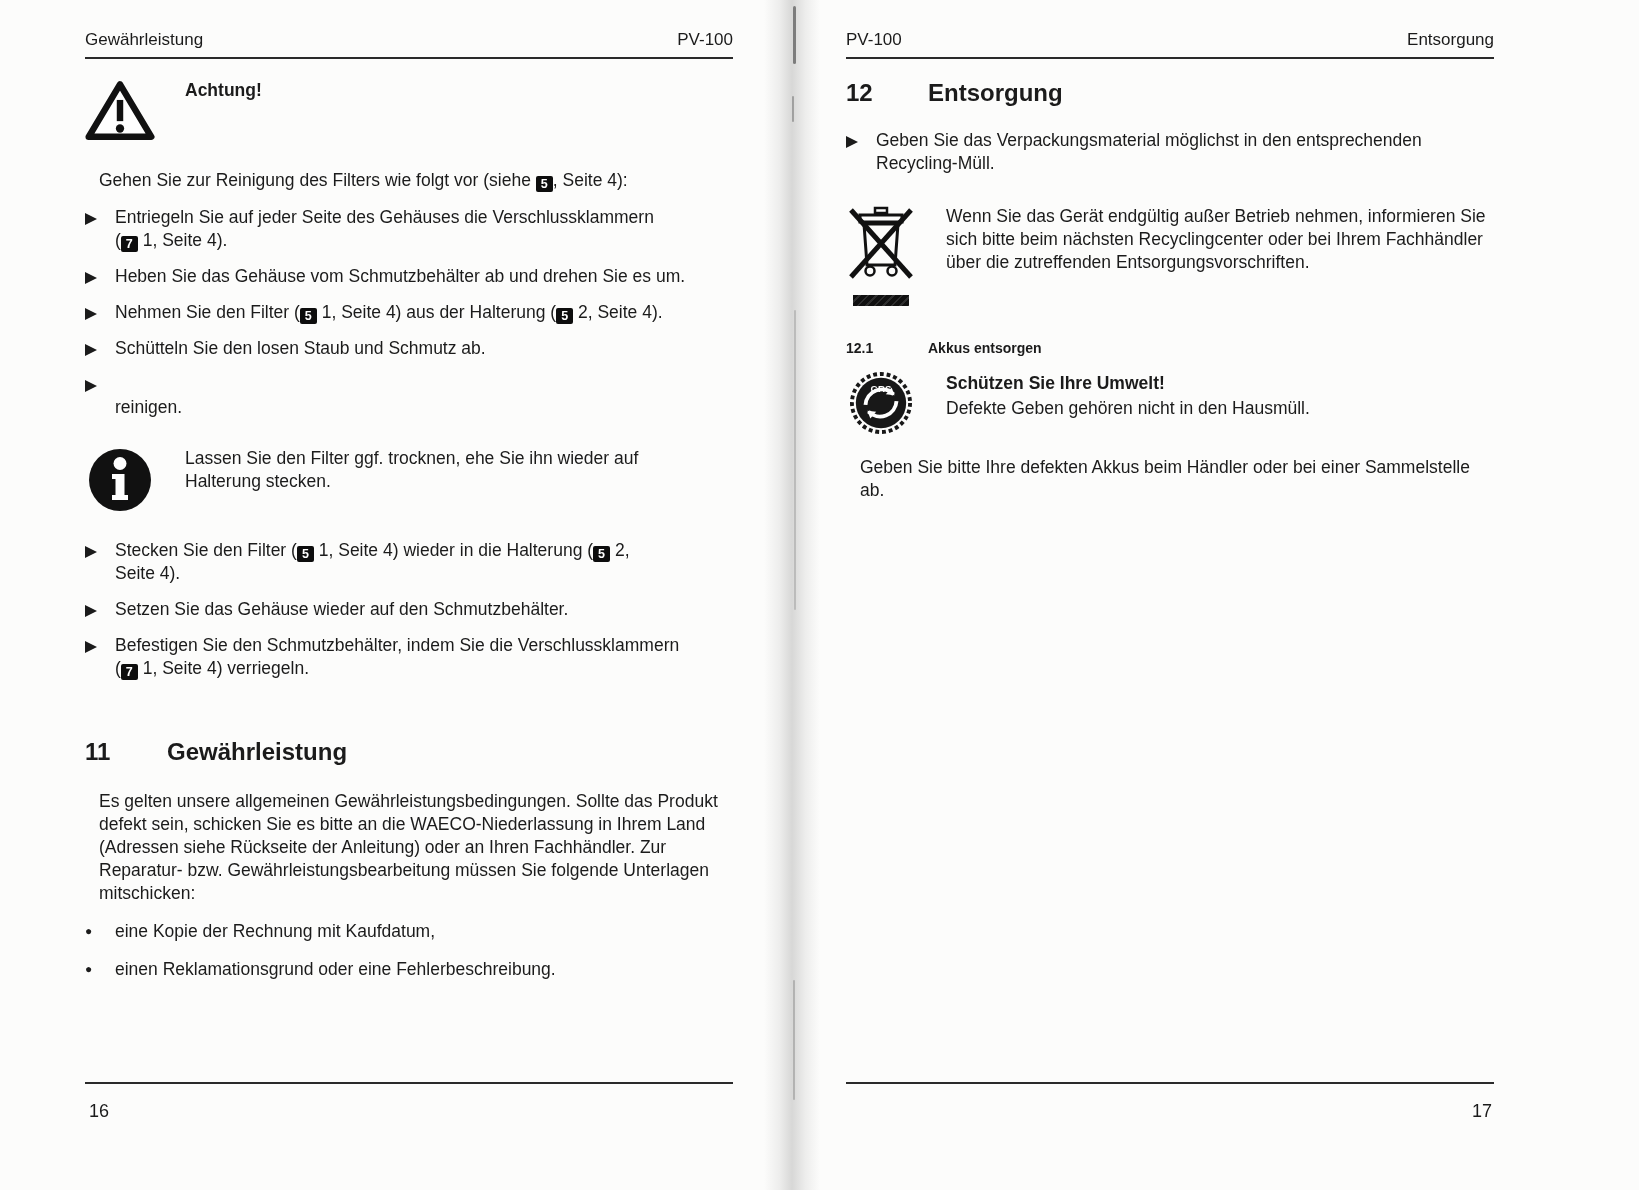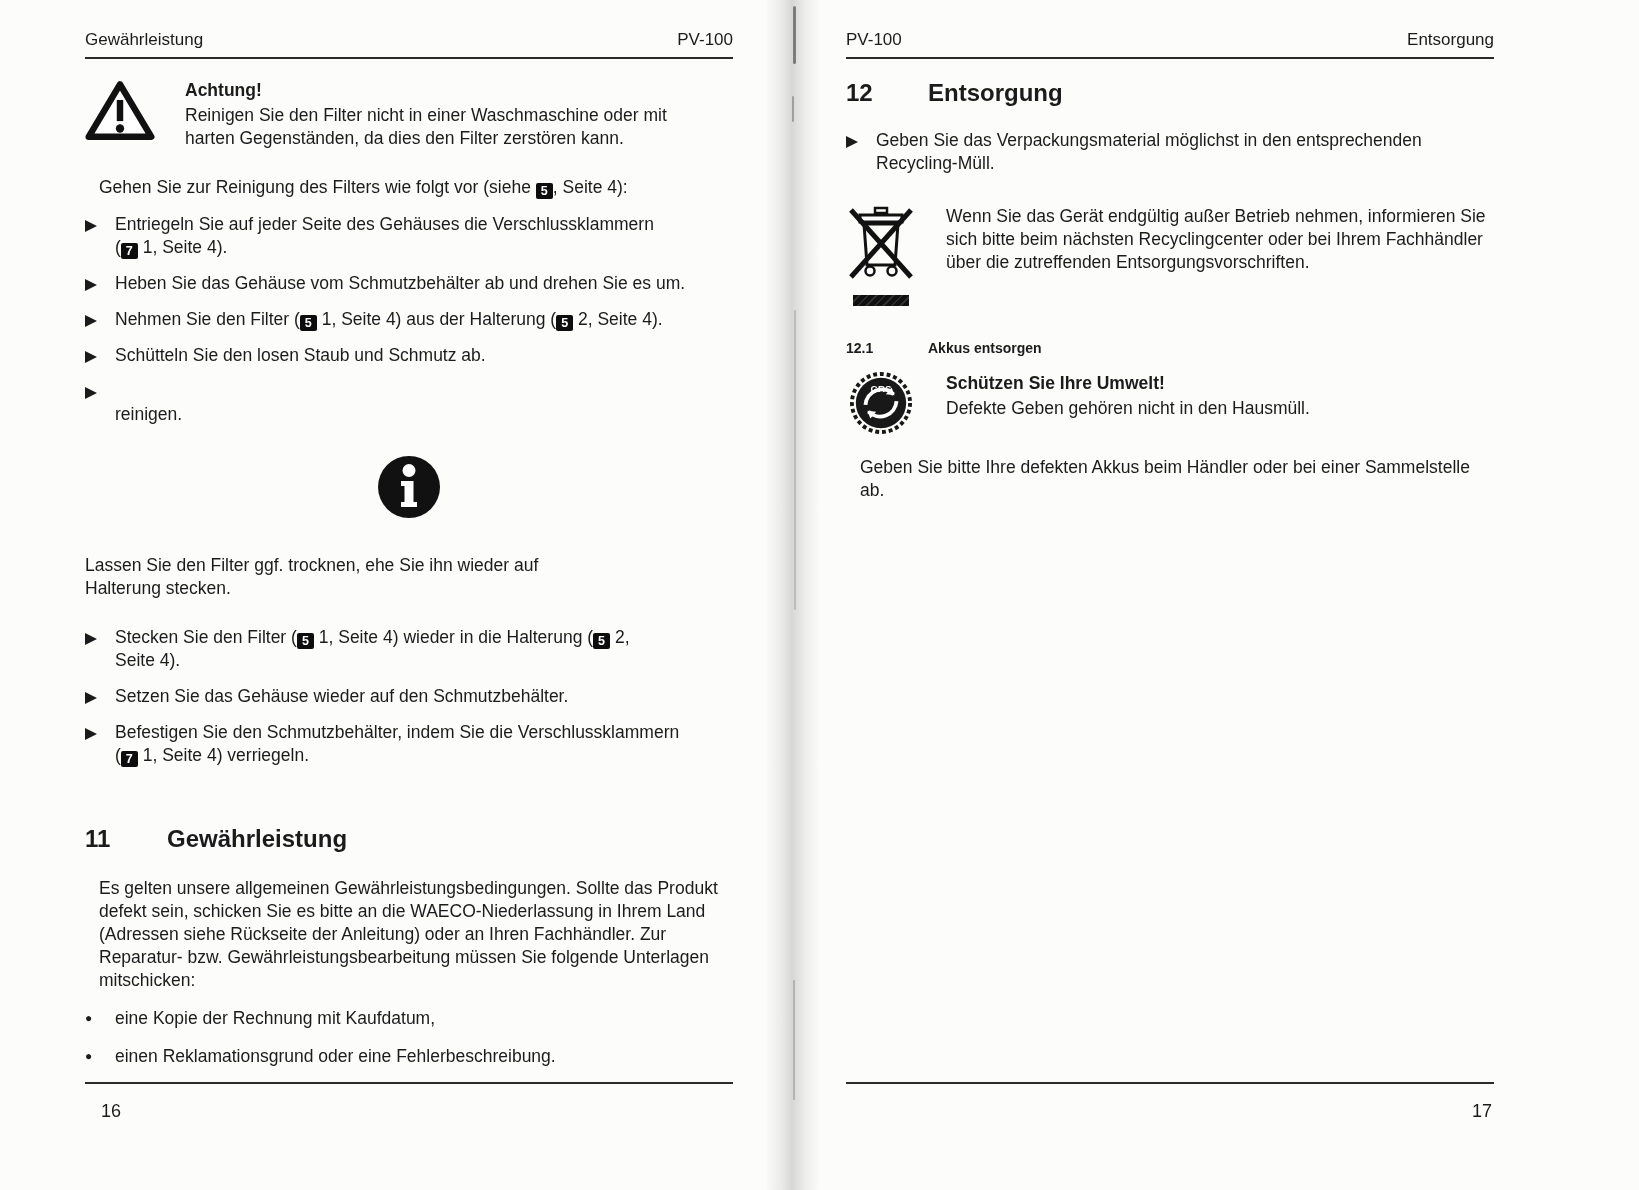--- a/index.html
+++ b/index.html
@@ -59,33 +59,33 @@
   .section-num { flex: 0 0 82px; }
 
   .sub-heading { display: flex; align-items: baseline; font-size: 14px; font-weight: bold; margin-top: 34px; }
   .sub-num { flex: 0 0 82px; }
 
   .warranty { margin-top: 24px; max-width: 644px; }
 
   .dotstep { display: flex; margin-top: 15px; }
   .dot-marker { flex: 0 0 30px; font-size: 12px; padding-top: 4px; color: #1b1b1b; }
 
-  .info-block { margin-top: 28px; flex-direction: column; }
+  .info-block { margin-top: 28px; }
   .steps-resume { margin-top: 26px; }
 
   .weee-bar {
     width: 56px; height: 11px; margin-top: 2px;
     background: repeating-linear-gradient(135deg, #101010 0 4px, #2e2e2e 4px 6px);
   }
 
   .closing { margin-top: 22px; max-width: 640px; }
 
   .footer-rule { position: absolute; left: 0; right: 0; bottom: 106px; border-top: 2px solid #2a2a2a; }
   .page-num { position: absolute; bottom: 68px; font-size: 18px; }
-  .page-num.pn-left { left: 16px; }
+  .page-num.pn-left { left: 4px; }
   .page-num.pn-right { right: 2px; }
 
   .gutter {
     position: absolute; left: 764px; top: 0; width: 56px; height: 1190px;
     background: linear-gradient(90deg,
       rgba(110,110,110,0) 0%,
       rgba(105,105,105,0.10) 28%,
       rgba(85,85,85,0.22) 50%,
       rgba(105,105,105,0.10) 74%,
       rgba(110,110,110,0) 100%);
@@ -117,21 +117,20 @@
     <div class="notice">
       <div class="notice-icon">
         <svg width="70" height="64" viewBox="0 0 76 68">
           <path d="M38 5 L72 62 L4 62 Z" fill="#ffffff" stroke="#111" stroke-width="7" stroke-linejoin="round"></path>
           <rect x="34.5" y="22" width="7" height="23" fill="#111"></rect>
           <circle cx="38" cy="53" r="4.5" fill="#111"></circle>
         </svg>
       </div>
       <div class="notice-text body-text">
         <div class="notice-title">Achtung!</div>
-        <div>Reinigen Sie den Filter nicht in einer Waschmaschine oder mit harten Gegenständen, da dies den Filter zerstören kann.</div>
       </div>
     </div>
 
     <p class="para body-text intro"><span>Gehen Sie zur Reinigung des Filters wie folgt vor (siehe </span><span class="figbadge">5</span><span>, Seite 4):</span></p>
 
     <div>
 
       <div class="step">
         <span class="step-marker"><span class="tri"></span></span>
         <span class="step-text body-text"><span>Entriegeln Sie auf jeder Seite des Gehäuses die Verschlussklammern</span><br><span>(</span><span class="figbadge">7</span><span> 1, Seite 4).</span></span>

